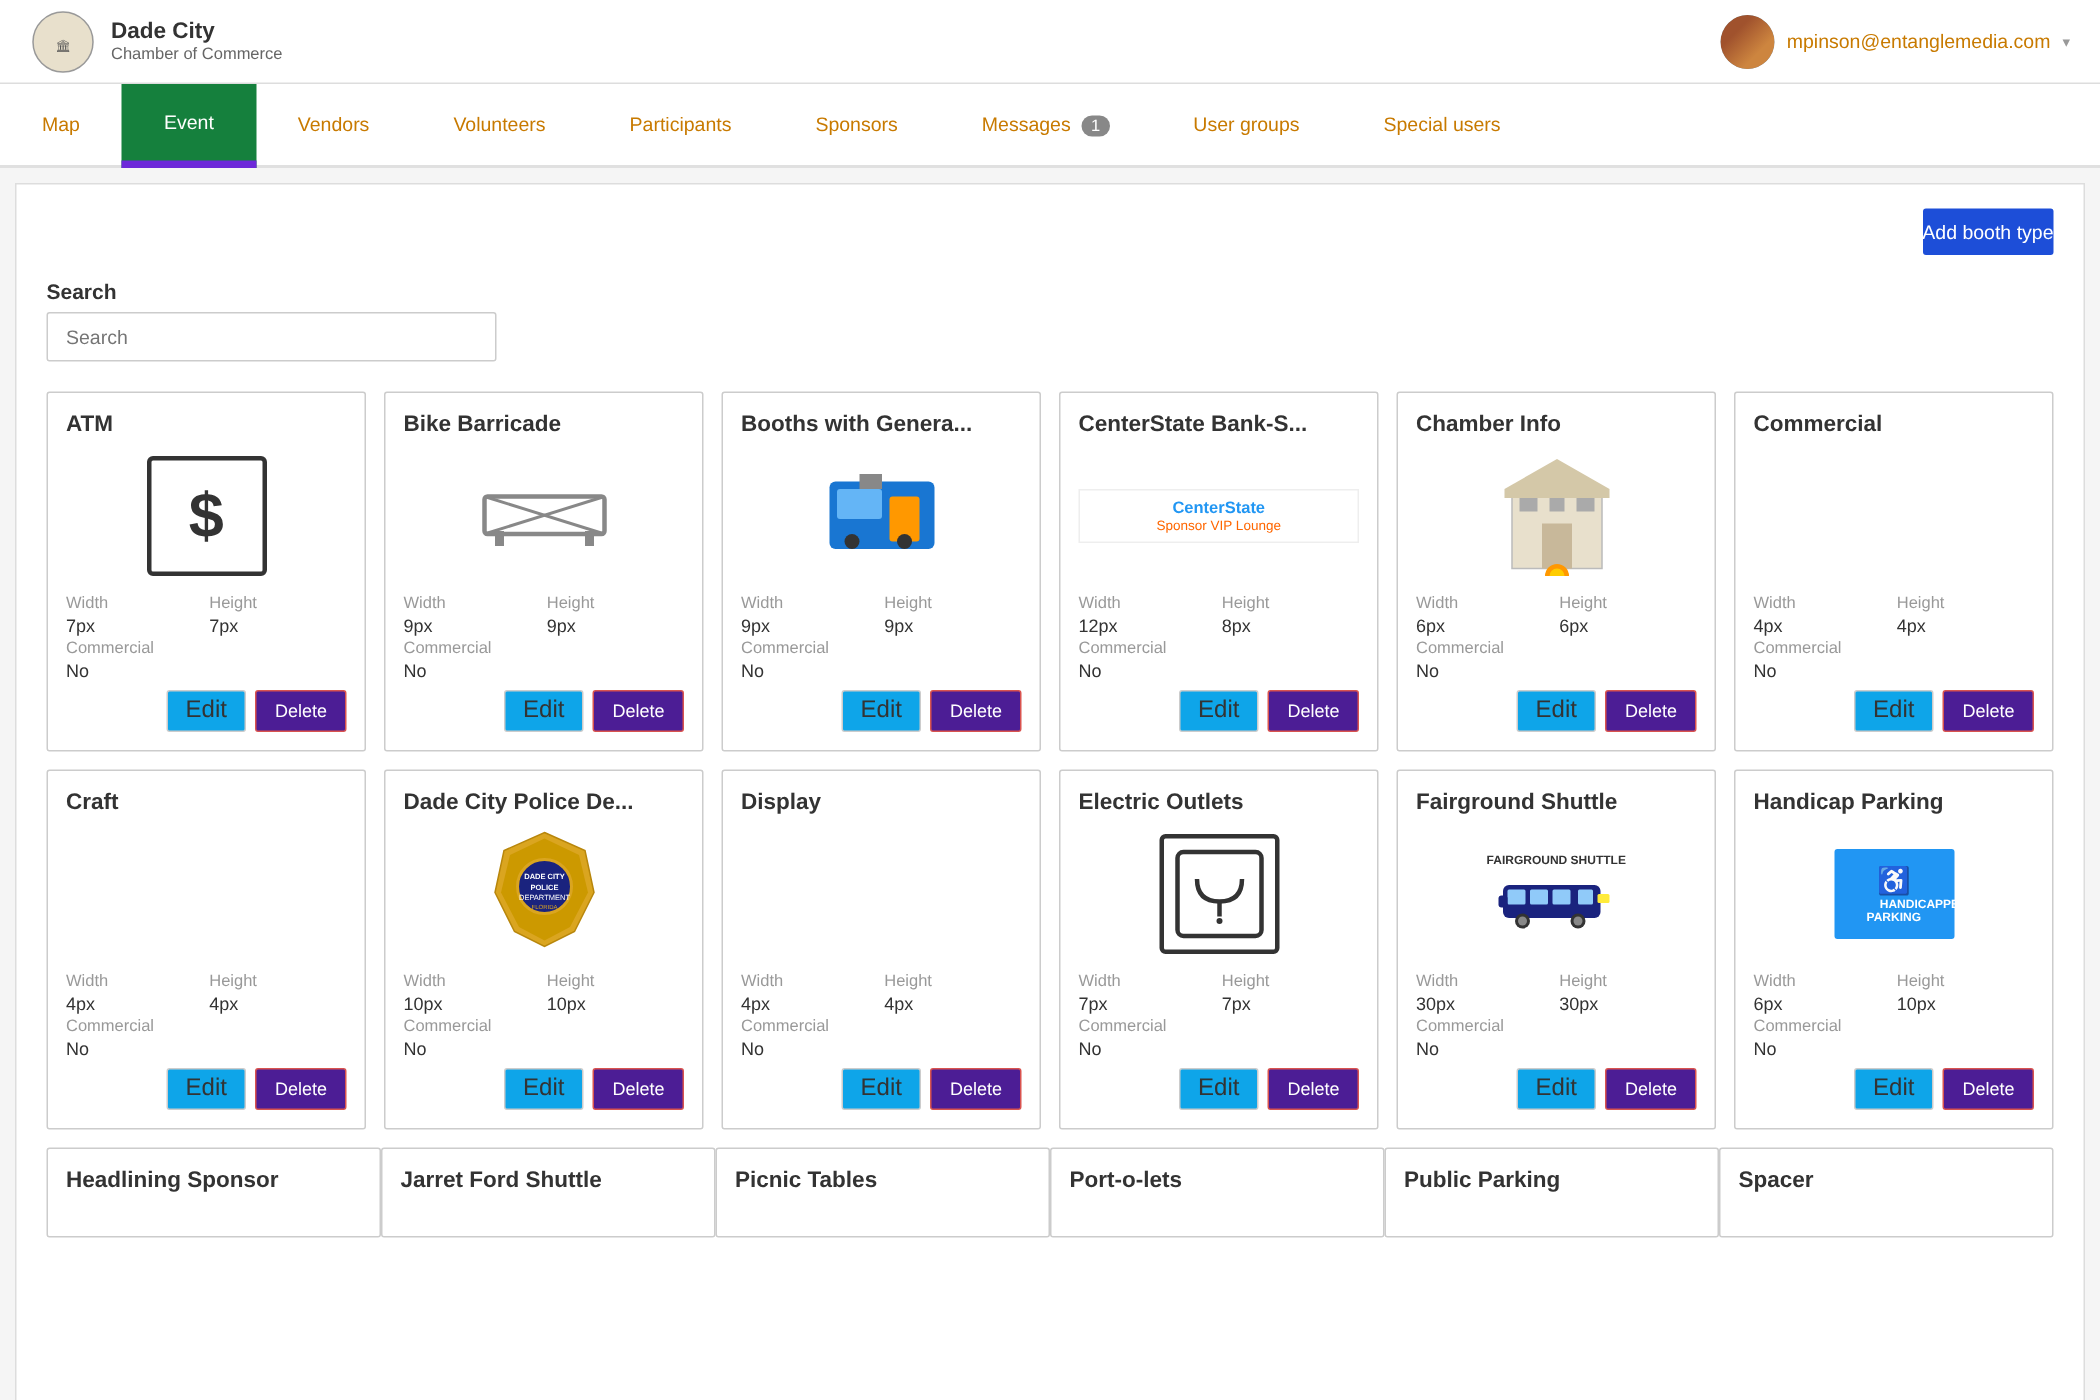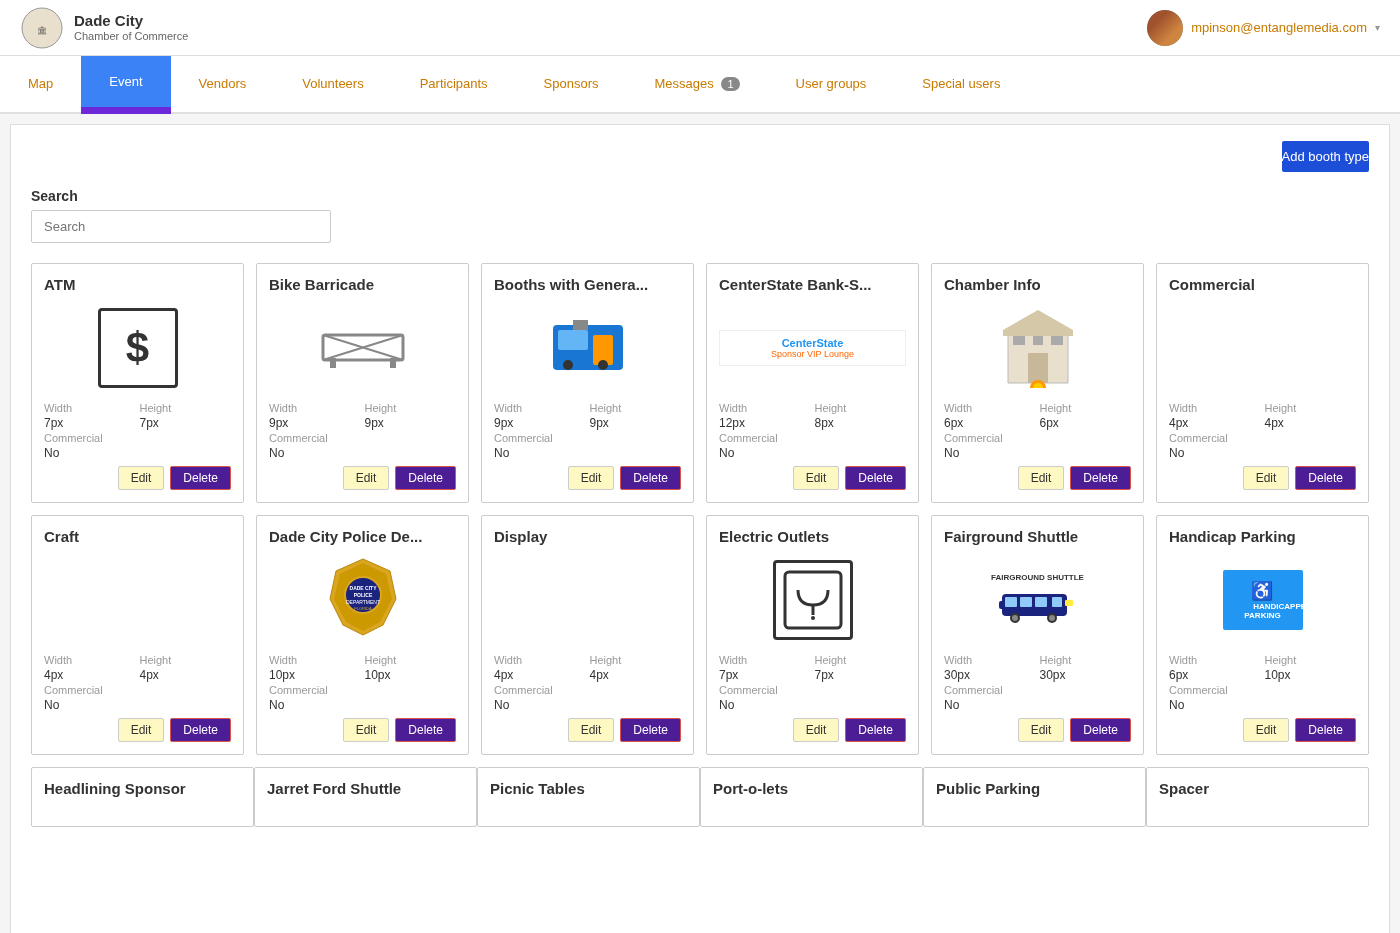--- a/index.html
+++ b/index.html
@@ -76,22 +76,22 @@
       padding: 18px 28px;
       font-size: 13px;
       color: #c87a00;
       cursor: pointer;
       border-bottom: 3px solid transparent;
       margin-bottom: -2px;
       white-space: nowrap;
     }
     .nav-item.active {
       color: #fff;
-      background: #3b82f6;
-      border-bottom: 7px solid #6d28d9;
+      background: #15803d;
+      border-bottom: 5px solid #6d28d9;
     }
     .nav-badge {
       background: #888;
       color: #fff;
       border-radius: 10px;
       padding: 1px 6px;
       font-size: 11px;
       margin-left: 4px;
     }
 
@@ -184,24 +184,24 @@
     .meta-full {
       grid-column: 1 / -1;
     }
     .card-actions {
       display: flex;
       gap: 6px;
       justify-content: flex-end;
       margin-top: auto;
     }
     .btn-edit {
-      background: #fef9c3;
+      background: #0ea5e9;
       border: 1px solid #ccc;
       padding: 4px 12px;
-      font-size: 12px;
+      font-size: 16px;
       cursor: pointer;
       border-radius: 2px;
       color: #333;
     }
     .btn-delete {
       background: #4c1d95;
       border: 1px solid #d9534f;
       color: #fff;
       padding: 4px 12px;
       font-size: 12px;

